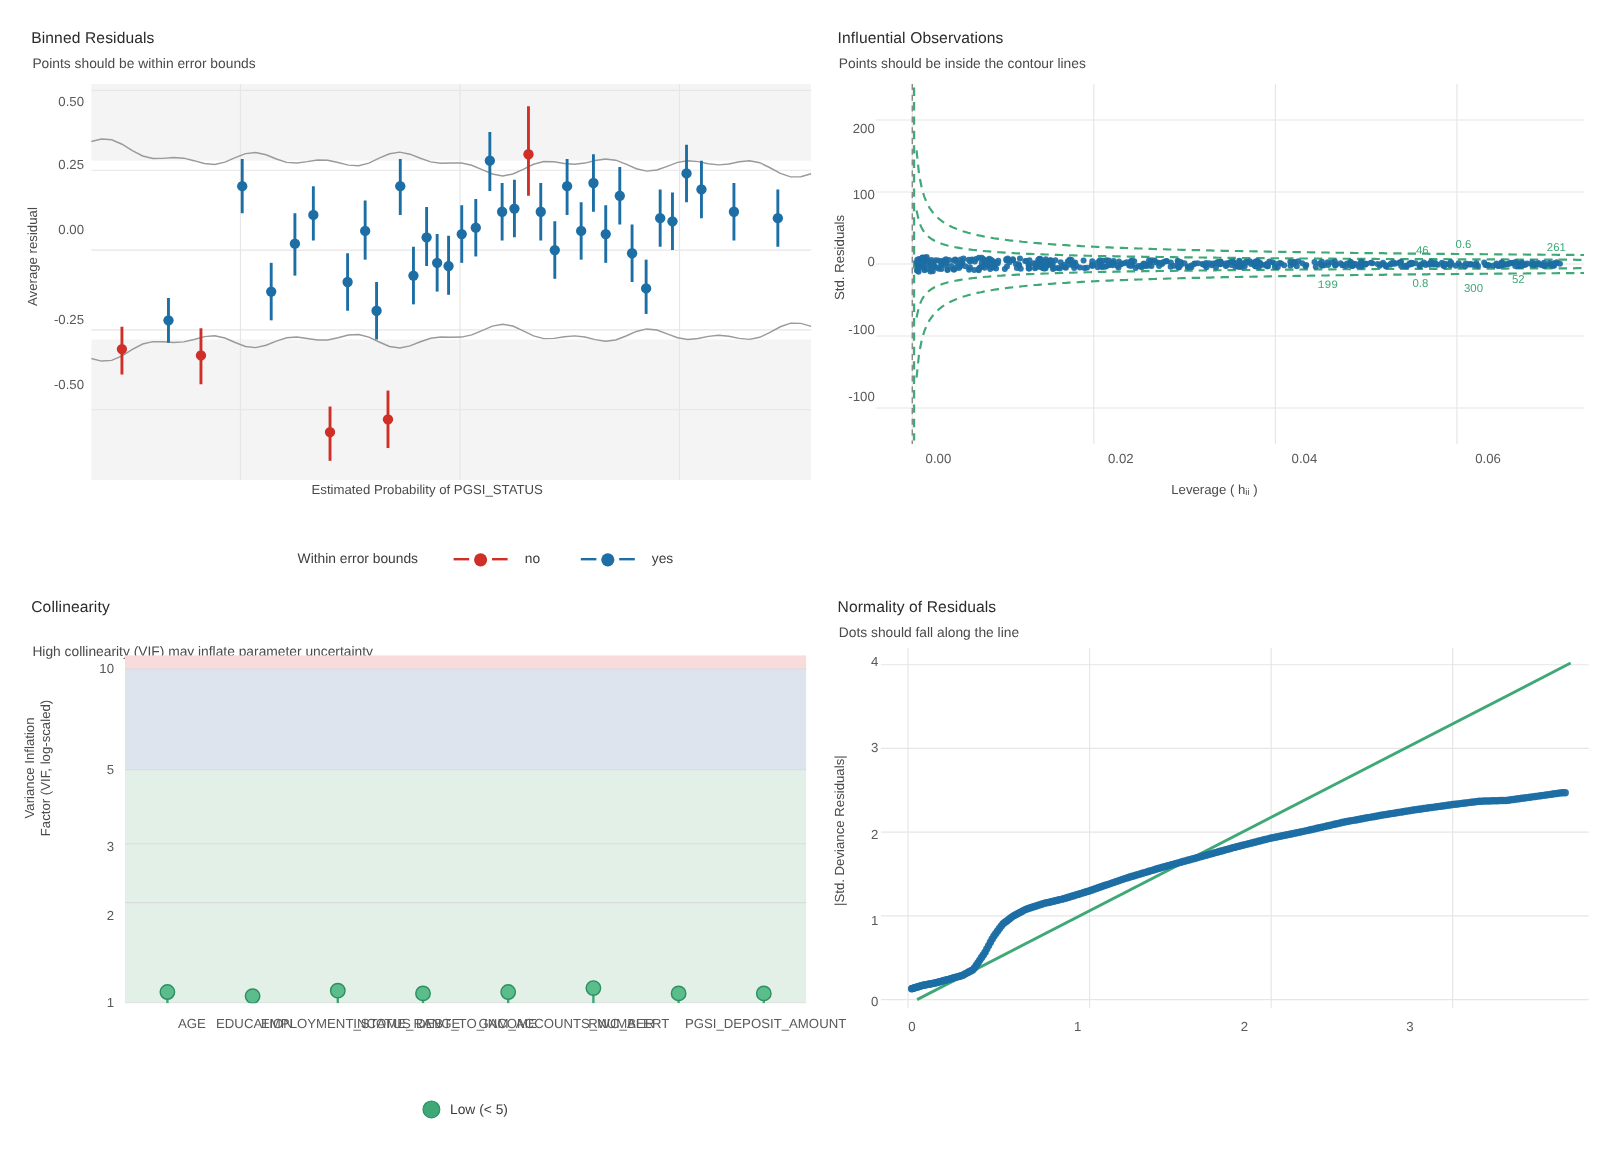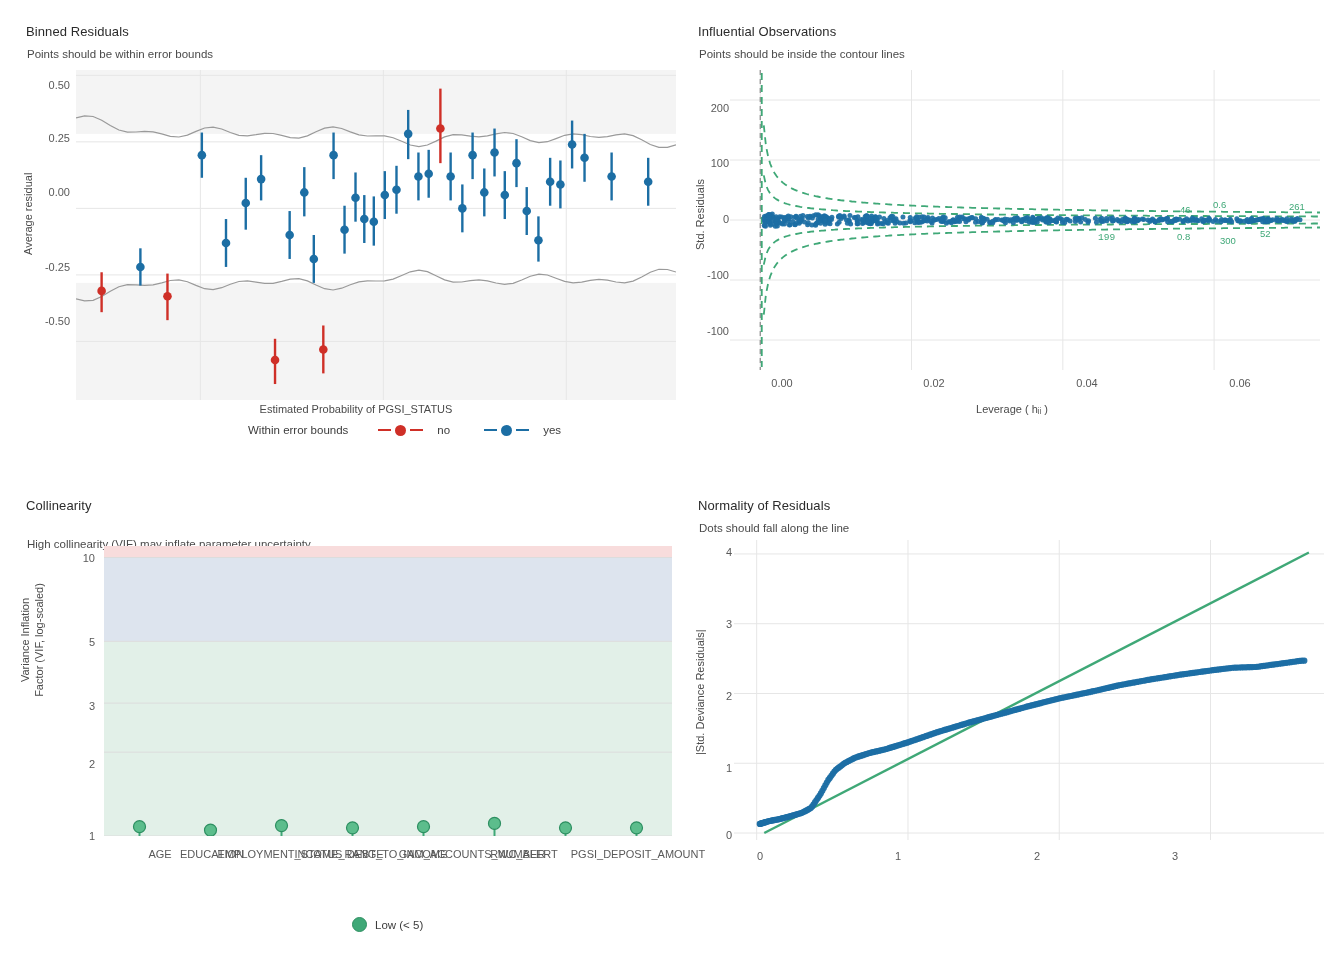--- a/index.html
+++ b/index.html
@@ -126,21 +126,21 @@
         <line x1="496.0975609756097" y1="98.46774193548384" x2="496.0975609756097" y2="50.564516129032256" stroke="#1c6ea4" stroke-width="2.4"></line>
         <circle cx="496.0975609756097" cy="74.51612903225808" r="4.3" fill="#1c6ea4"></circle>
         <line x1="508.5365853658536" y1="111.7741935483871" x2="508.5365853658536" y2="63.87096774193549" stroke="#1c6ea4" stroke-width="2.4"></line>
         <circle cx="508.5365853658536" cy="87.82258064516131" r="4.3" fill="#1c6ea4"></circle>
         <line x1="535.609756097561" y1="130.40322580645162" x2="535.609756097561" y2="82.5" stroke="#1c6ea4" stroke-width="2.4"></line>
         <circle cx="535.609756097561" cy="106.45161290322582" r="4.3" fill="#1c6ea4"></circle>
         <line x1="572.1951219512194" y1="135.7258064516129" x2="572.1951219512194" y2="87.82258064516131" stroke="#1c6ea4" stroke-width="2.4"></line>
         <circle cx="572.1951219512194" cy="111.7741935483871" r="4.3" fill="#1c6ea4"></circle>
       </svg>
 
-    <div class="legend" style="left:248px;top:424px;text-align:right;">
+    <div class="legend" style="left:248px;top:460px;text-align:right;">
       <span>Within error bounds</span>
       <span style="display:inline-flex;align-items:center;gap:4px;margin-left:22px;">
         <span class="lline" style="background:#cf2f27;width:13px;"></span>
         <span class="ldot" style="background:#cf2f27;"></span>
         <span class="lline" style="background:#cf2f27;width:13px;"></span>
       </span>
       <span style="margin-left:6px;">no</span>
       <span style="display:inline-flex;align-items:center;gap:4px;margin-left:26px;">
         <span class="lline" style="background:#1c6ea4;width:13px;"></span>
         <span class="ldot" style="background:#1c6ea4;"></span>

